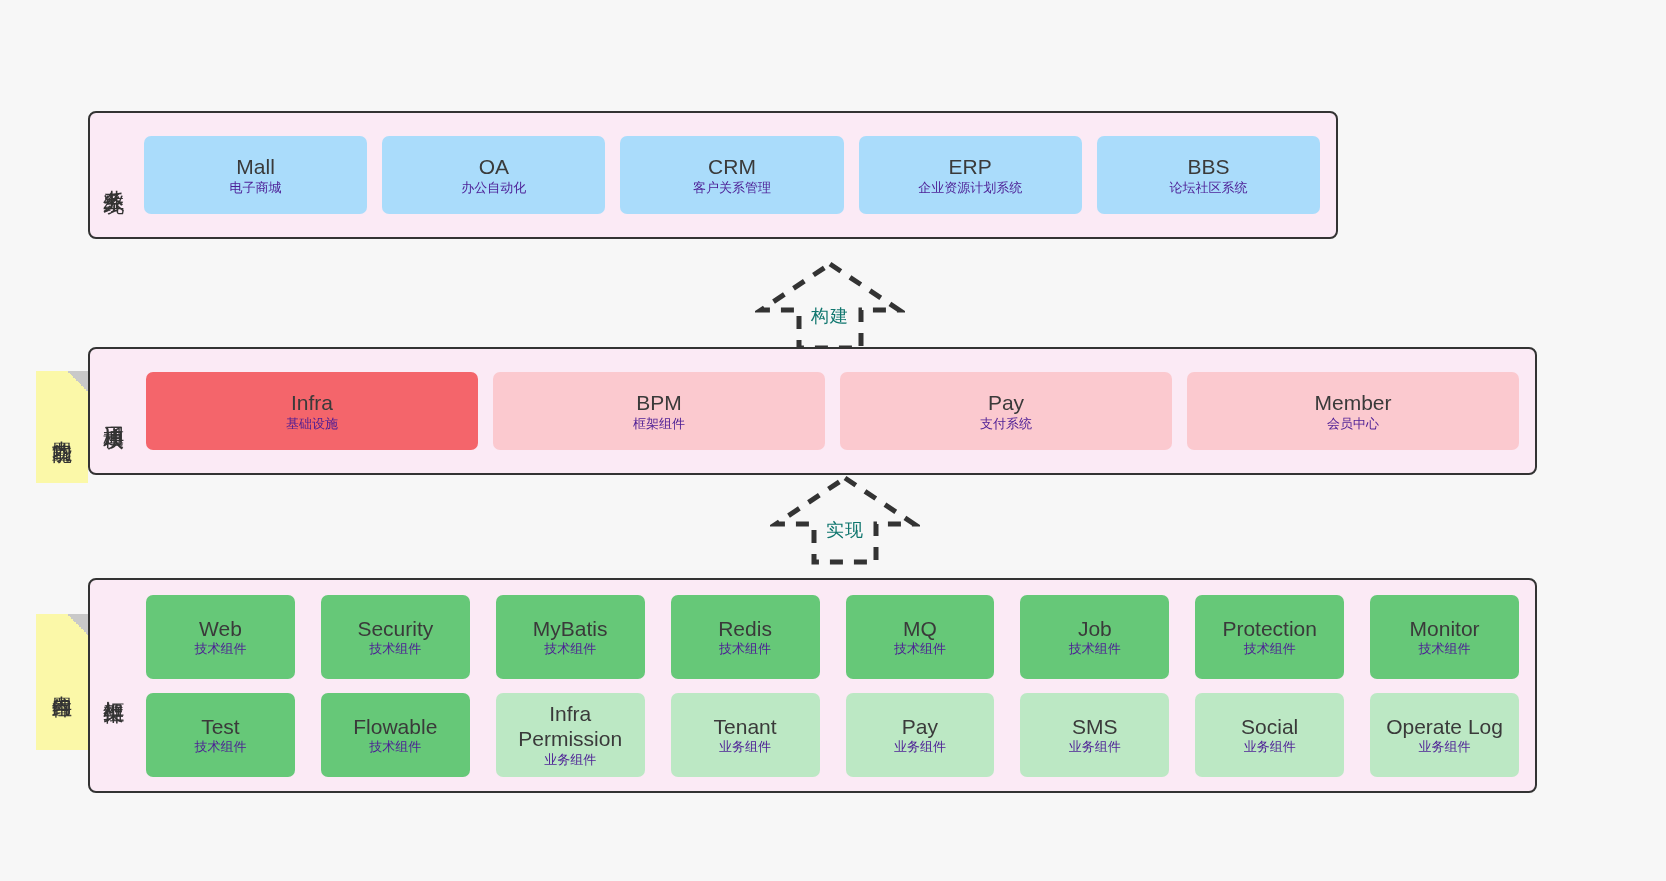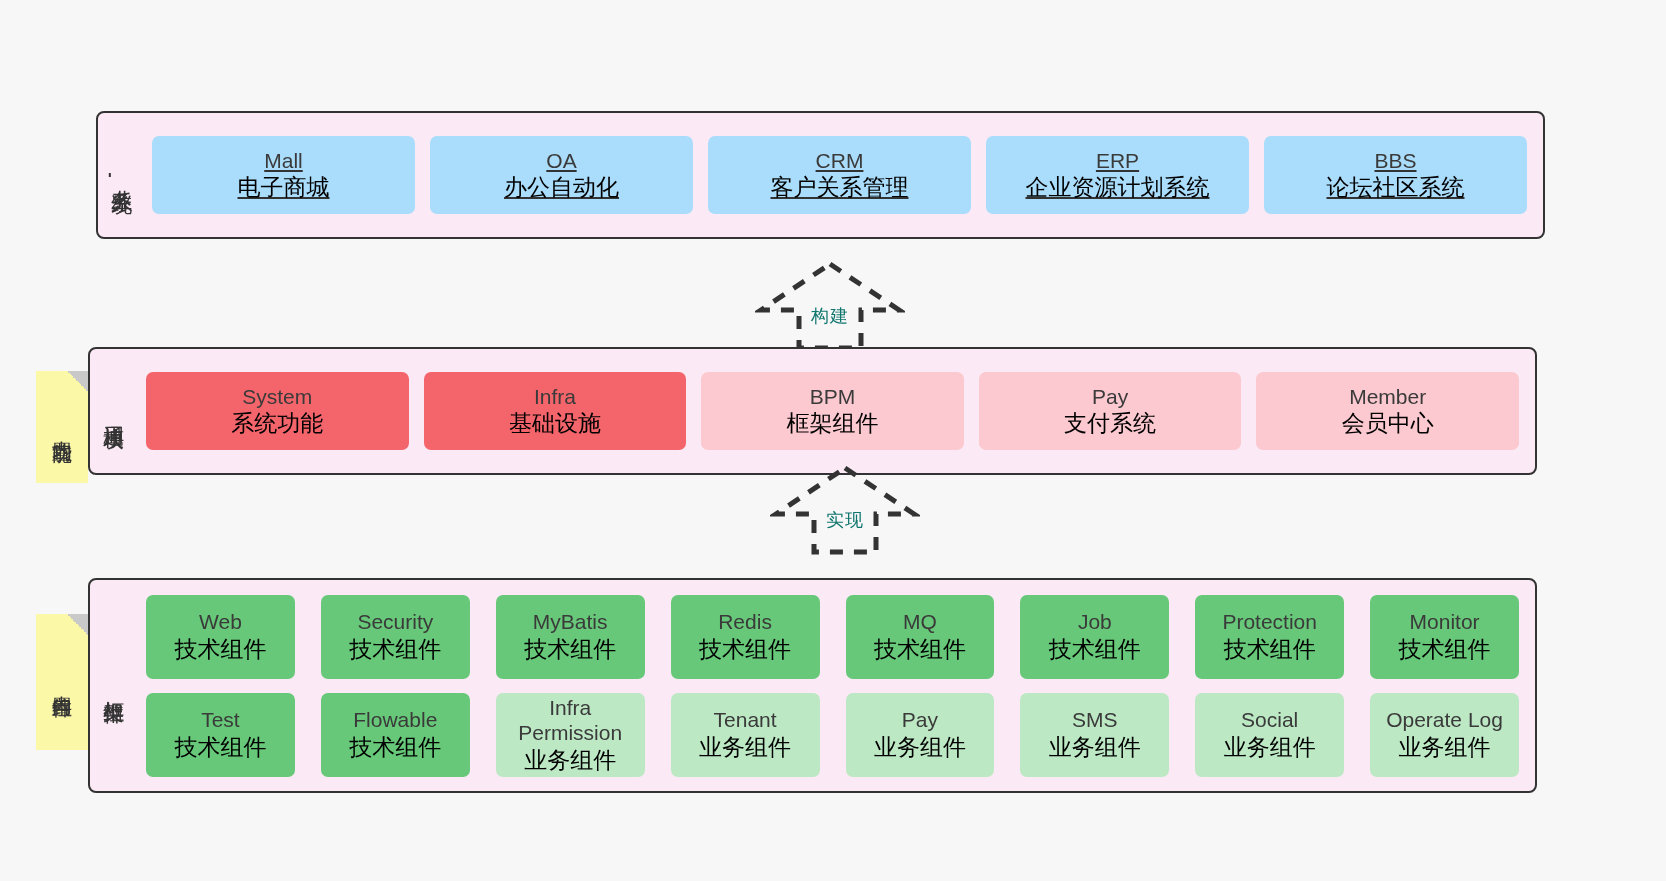--- a/index.html
+++ b/index.html
@@ -72,31 +72,31 @@
     text-align: center;
     box-sizing: border-box;
     padding: 4px 6px;
   }
   .box .t1 {
     font-size: 21px;
     line-height: 1.22;
     color: #3a3a3a;
   }
   .box .t2 {
-    font-size: 23px;
+    font-size: 13px;
     line-height: 1.25;
-    color: #000000;
+    color: #4c1d95;
   }
   .box.blue   { background: #aadcfb; }
   .box.red    { background: #f4656b; }
   .box.pink   { background: #fbc9cf; }
   .box.green  { background: #66c878; }
   .box.lgreen { background: #bce8c4; }
 
-  #layer-business { left: 96px; top: 111px; width: 1449px; height: 128px; text-decoration: underline; }
+  #layer-business { left: 88px; top: 111px; width: 1250px; height: 128px; }
   #layer-business .layer-body { gap: 15px; padding: 0 16px 0 6px; }
   #layer-business .box { height: 78px; }
 
   #layer-common   { left: 88px; top: 347px; width: 1449px; height: 128px; }
   #layer-common .box { height: 78px; }
 
   #layer-framework{ left: 88px; top: 578px; width: 1449px; height: 215px; }
   #layer-framework .box { height: 84px; }
 
   
@@ -137,21 +137,21 @@
     position: absolute;
     left: 0;
     right: 0;
     bottom: 26px;
     text-align: center;
     font-size: 18px;
     color: #0f766e;
     letter-spacing: 1px;
   }
   #arrow-build   { left: 755px; top: 258px; }
-  #arrow-realize { left: 770px; top: 462px; }
+  #arrow-realize { left: 770px; top: 472px; }
 </style>
 </head>
 <body>
 
 <div class="layer" id="layer-business">
   <div class="layer-title">业务系统</div>
   <div class="layer-body">
     <div class="box blue">
       <div class="t1">Mall</div>
       <div class="t2">电子商城</div>
@@ -183,24 +183,20 @@
 </div>
 
 <div class="note" id="note-common">
   <span>内置功能</span>
   <span class="fold"></span>
 </div>
 <div class="layer" id="layer-common">
   <div class="layer-title">通用模块</div>
   <div class="layer-body">
     <div class="box red">
-      <div class="t1">System</div>
-      <div class="t2">系统功能</div>
-    </div>
-    <div class="box red">
       <div class="t1">Infra</div>
       <div class="t2">基础设施</div>
     </div>
     <div class="box pink">
       <div class="t1">BPM</div>
       <div class="t2">框架组件</div>
     </div>
     <div class="box pink">
       <div class="t1">Pay</div>
       <div class="t2">支付系统</div>

